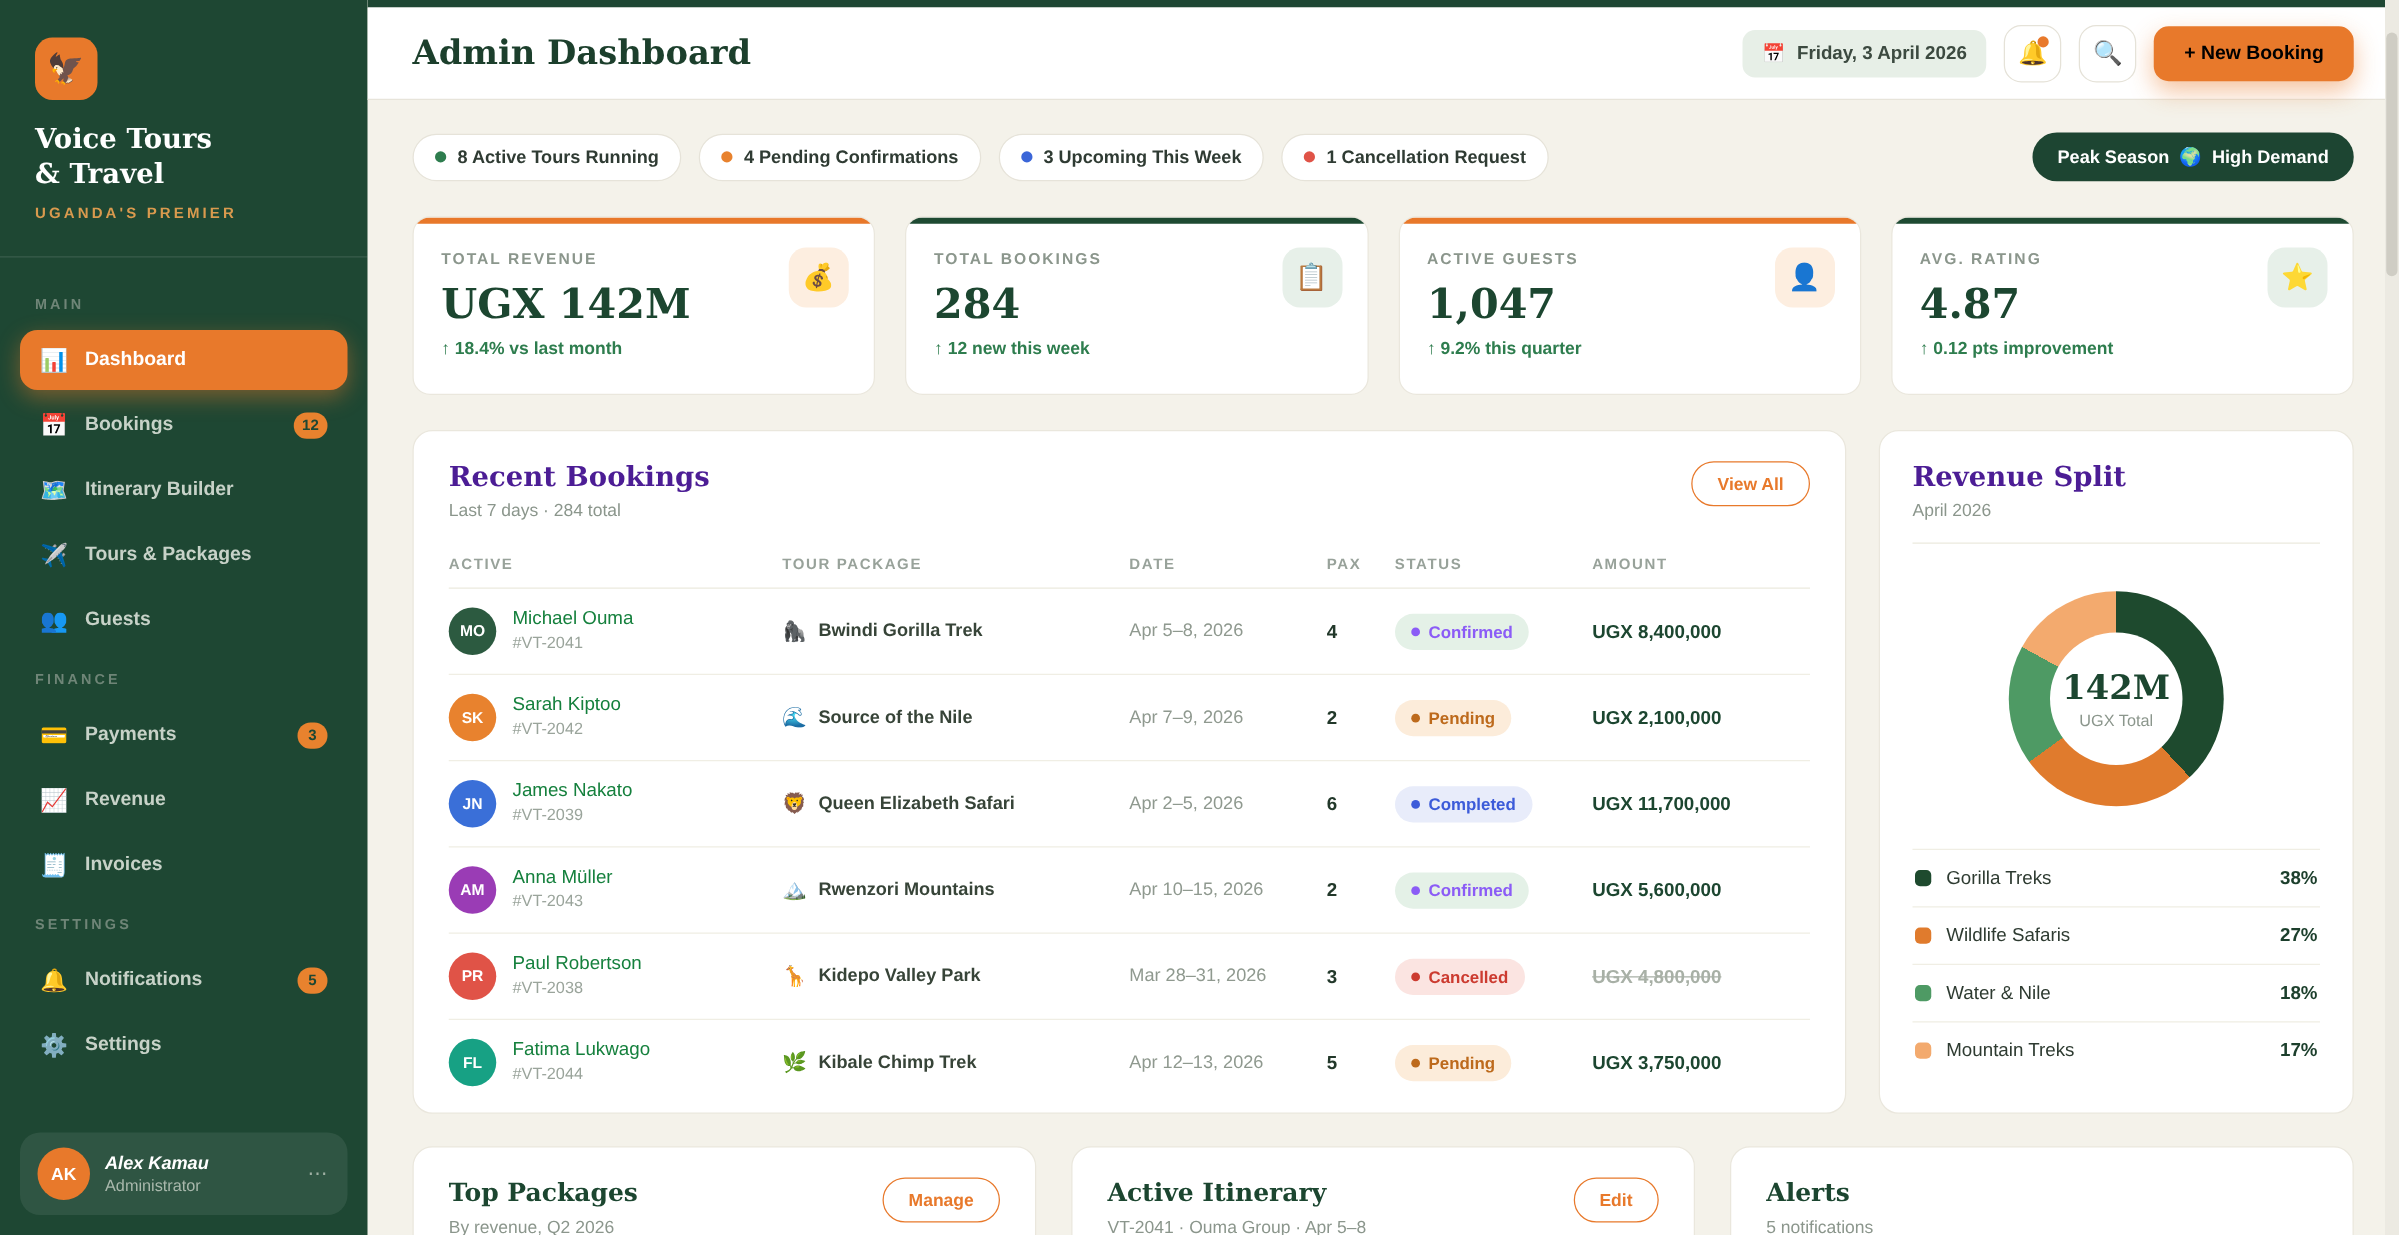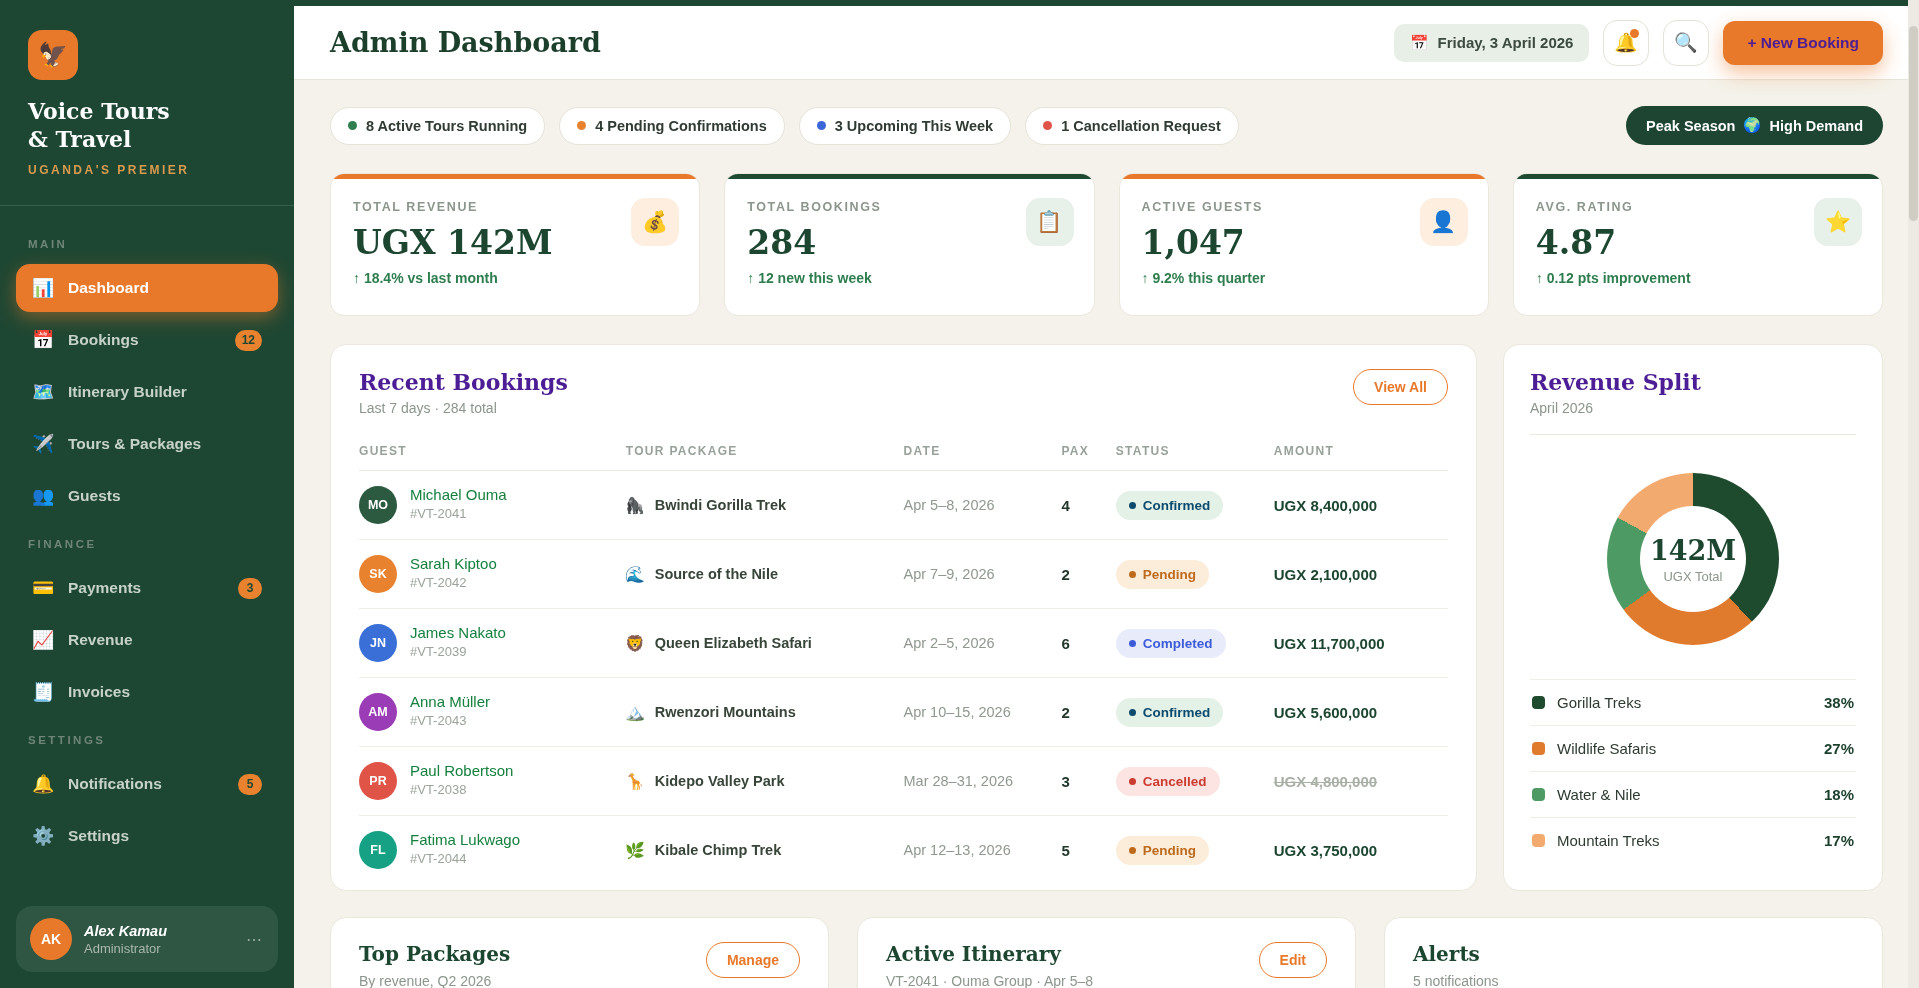--- a/index.html
+++ b/index.html
@@ -84,21 +84,21 @@
   .icon-btn {
     width:46px; height:46px; border-radius:14px; background:#ffffff;
     border:1px solid #e5e2d8; display:flex; align-items:center; justify-content:center;
     font-size:19px; cursor:pointer; position:relative;
   }
   .icon-btn .dot {
     position:absolute; top:8px; right:9px; width:9px; height:9px;
     border-radius:50%; background:#e8792b;
   }
   .primary-btn {
-    background:#e8792b; color:#4c1d95; font-weight:bold; font-size:15.5px;
+    background:#e8792b; color:#000000; font-weight:bold; font-size:15.5px;
     border:none; border-radius:12px; padding:13px 24px; cursor:pointer;
     box-shadow:0 8px 20px rgba(232,121,43,0.45);
     font-family:"Liberation Sans",sans-serif;
   }
 
   .content { flex:1; padding:26px 36px 0 36px; overflow:hidden; }
 
   
   .pills-row { display:flex; align-items:center; gap:14px; }
   .status-pill {
@@ -170,21 +170,21 @@
   .guest-id { font-size:13px; color:#9aa49b; margin-top:3px; }
   .pkg-cell { display:flex; align-items:center; gap:9px; font-size:14.5px; font-weight:bold; color:#374438; }
   .pkg-icon { font-size:16px; }
   .date-cell { font-size:14.5px; color:#8f998f; }
   .pax-cell { font-size:15px; font-weight:bold; color:#22382a; }
   .status-chip {
     display:inline-flex; align-items:center; gap:7px;
     border-radius:999px; padding:7px 13px; font-size:13.5px; font-weight:bold;
   }
   .status-chip .sdot { width:7px; height:7px; border-radius:50%; background:currentColor; }
-  .status-confirmed { color:#0c4a6e; background:#e4f1e7; }
+  .status-confirmed { color:#8b5cf6; background:#e4f1e7; }
   .status-pending   { color:#bd6a1c; background:#fcecda; }
   .status-completed { color:#3c5bd9; background:#e8ecfa; }
   .status-cancelled { color:#cc3b30; background:#fbe4e1; }
   .amount-cell { font-size:15px; font-weight:bold; color:#1c4630; }
   .amount-cell.struck { color:#a8b0a6; text-decoration:line-through; }
 
   
   .revenue-panel { padding:24px 26px; display:flex; flex-direction:column; }
   .revenue-head { padding-bottom:18px; border-bottom:1px solid #eceade; }
   .donut-wrap { display:flex; align-items:center; justify-content:center; margin:38px 0 34px 0; }
@@ -381,21 +381,21 @@
       <section class="panel bookings-panel">
         <div class="panel-head">
           <div>
             <div class="panel-title">Recent Bookings</div>
             <div class="panel-sub">Last 7 days · 284 total</div>
           </div>
           <button class="outline-btn">View All</button>
         </div>
         <div class="tbl">
           <div class="tbl-header" id="tbl-header">
-              <div>GUEST</div>
+              <div>ACTIVE</div>
               <div>TOUR PACKAGE</div>
               <div>DATE</div>
               <div>PAX</div>
               <div>STATUS</div>
               <div>AMOUNT</div>
             </div>
           <div id="tbl-body">
               <div class="tbl-row">
                 <div class="guest-cell">
                   <div class="row-avatar" style="background: rgb(44, 90, 64);">MO</div>

